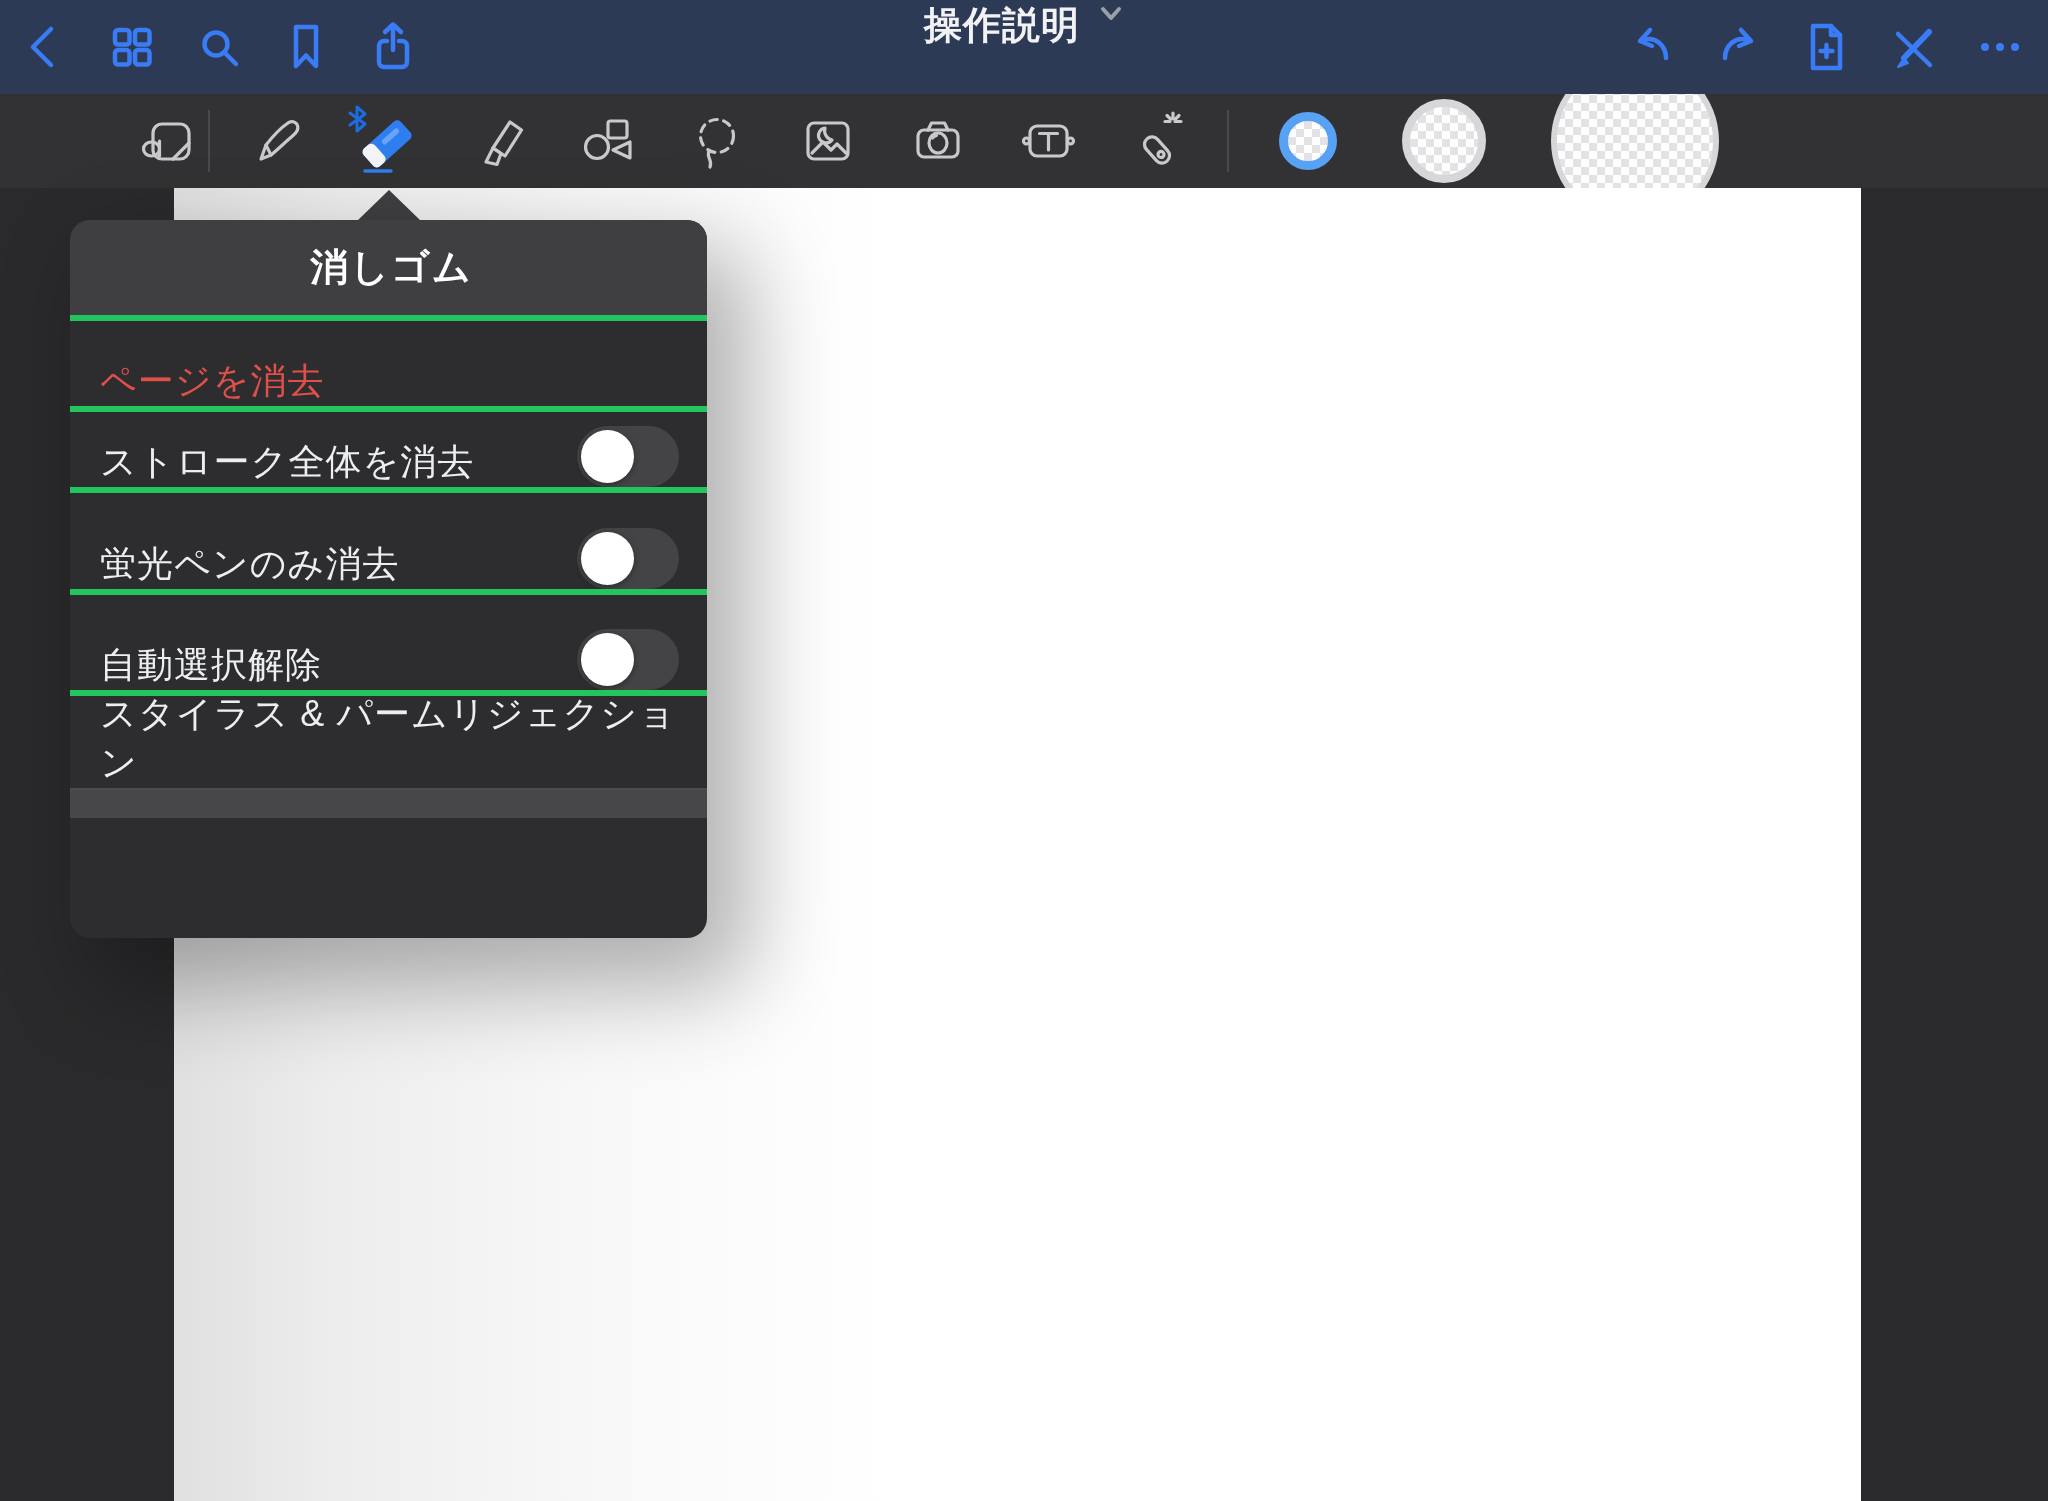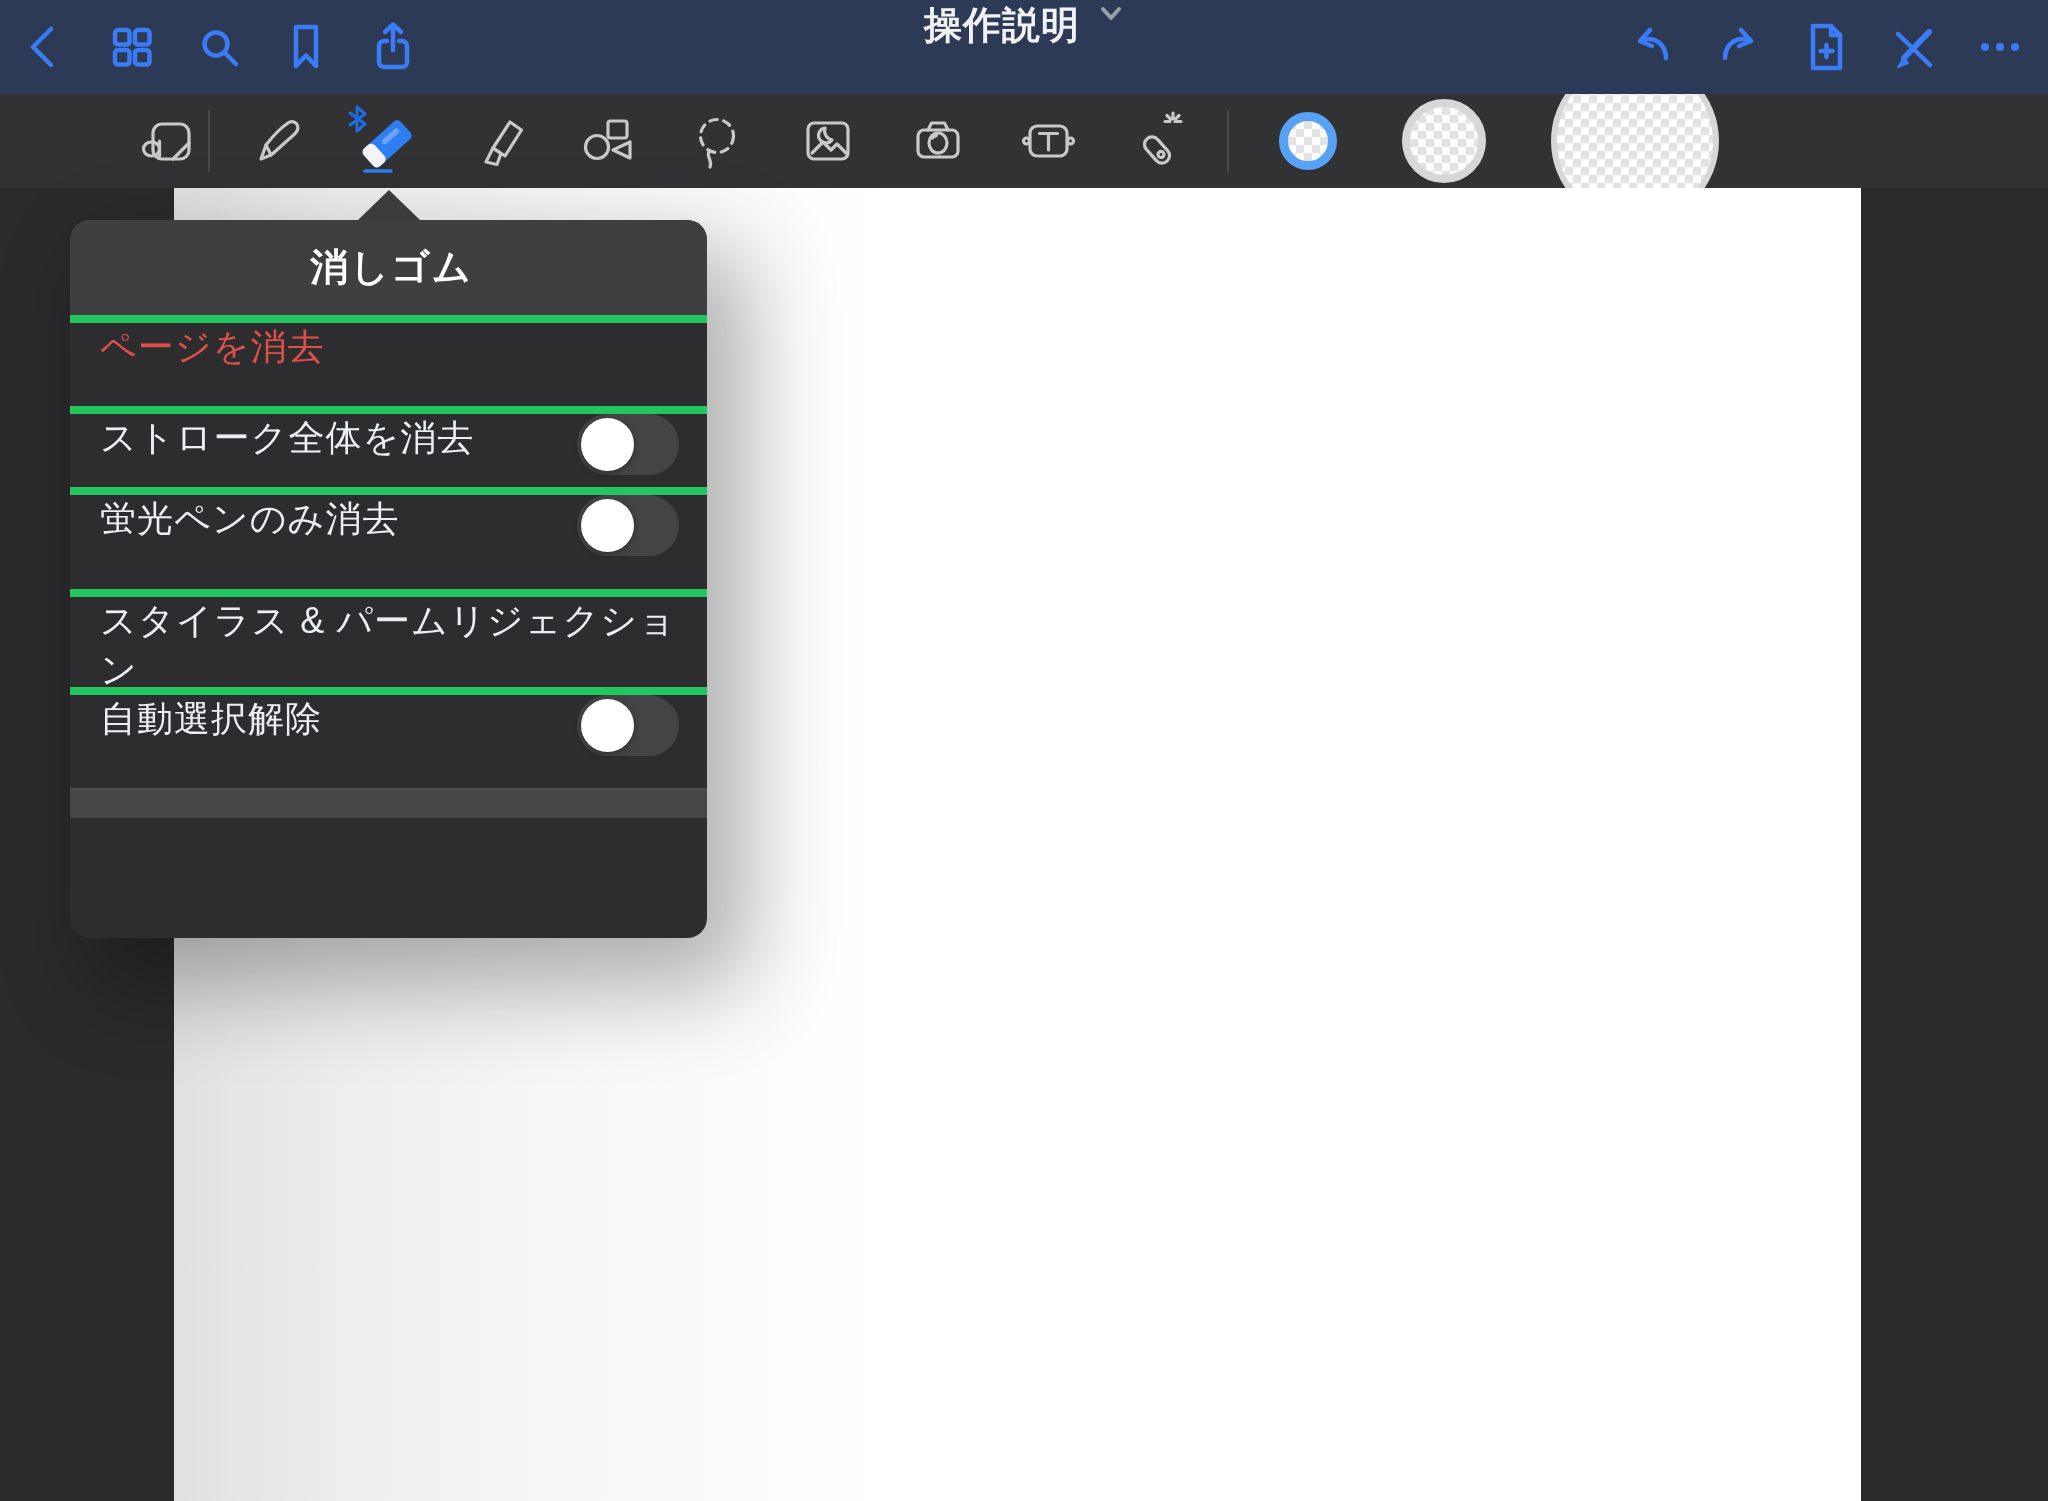--- a/index.html
+++ b/index.html
@@ -35,21 +35,21 @@
   .page { position:absolute; left:174px; top:0; width:1687px; height:1313px;
           background:linear-gradient(90deg,#e0e0e0 0px,#ededed 160px,#f8f8f8 420px,#ffffff 720px); }
 
   
   .popover-arrow { position:absolute; left:358px; top:2px; width:62px; height:30px; background:#3f3f42;
                    clip-path:polygon(50% 0, 100% 100%, 0 100%); }
   .popover { position:absolute; left:70px; top:32px; width:637px; height:718px; background:#2d2d30;
              border-radius:20px; overflow:hidden; box-shadow:30px 40px 90px 10px rgba(0,0,0,0.30); }
   .pop-header { height:95px; background:#3f3f42; display:flex; align-items:center; justify-content:center;padding-left:6px; }
   .pop-header .pop-title { color:#ffffff; font-size:38px; font-weight:bold; letter-spacing:2px; }
-  .pop-row { position:relative; border-top:8px solid #22c55e; display:flex; align-items:flex-start;
+  .pop-row { position:relative; border-top:6px solid #22c55e; display:flex; align-items:flex-end;
              padding-left:30px; padding-right:28px; }
   .pop-row .row-label { font-size:36px; color:#eceff1; letter-spacing:1px; }
   .pop-row.destructive .row-label { color:#de5048; }
   .pop-row .spacer { flex:1; }
   .pop-footer { height:30px; background:#47474a; border-top:2px solid #4c4c4f; }
 
   .toggle { width:102px; height:61px; border-radius:31px; background:#444447; position:relative; flex-shrink:0; }
   .toggle .knob { position:absolute; left:4px; top:4px; width:53px; height:53px; border-radius:50%;
                   background:#ffffff; box-shadow:0 2px 6px rgba(0,0,0,0.35); }
 </style>
@@ -257,30 +257,30 @@
       </div>
 
       <div class="pop-row" style="height:102px">
         <span class="row-label">蛍光ペンのみ消去</span>
         <span class="spacer"></span>
         <div class="toggle" aria-checked="false">
           <div class="knob"></div>
         </div>
       </div>
 
-      <div class="pop-row" style="height:98px">
-        <span class="row-label">スタイラス &amp; パームリジェクション</span>
-      </div>
-
       <div class="pop-row" style="height:101px">
         <span class="row-label">自動選択解除</span>
         <span class="spacer"></span>
         <div class="toggle" aria-checked="false">
           <div class="knob"></div>
         </div>
       </div>
 
+      <div class="pop-row" style="height:98px">
+        <span class="row-label">スタイラス &amp; パームリジェクション</span>
+      </div>
+
 
       <div class="pop-footer"></div>
     </div>
   </div>
 
 </div>
 
 </body></html>

